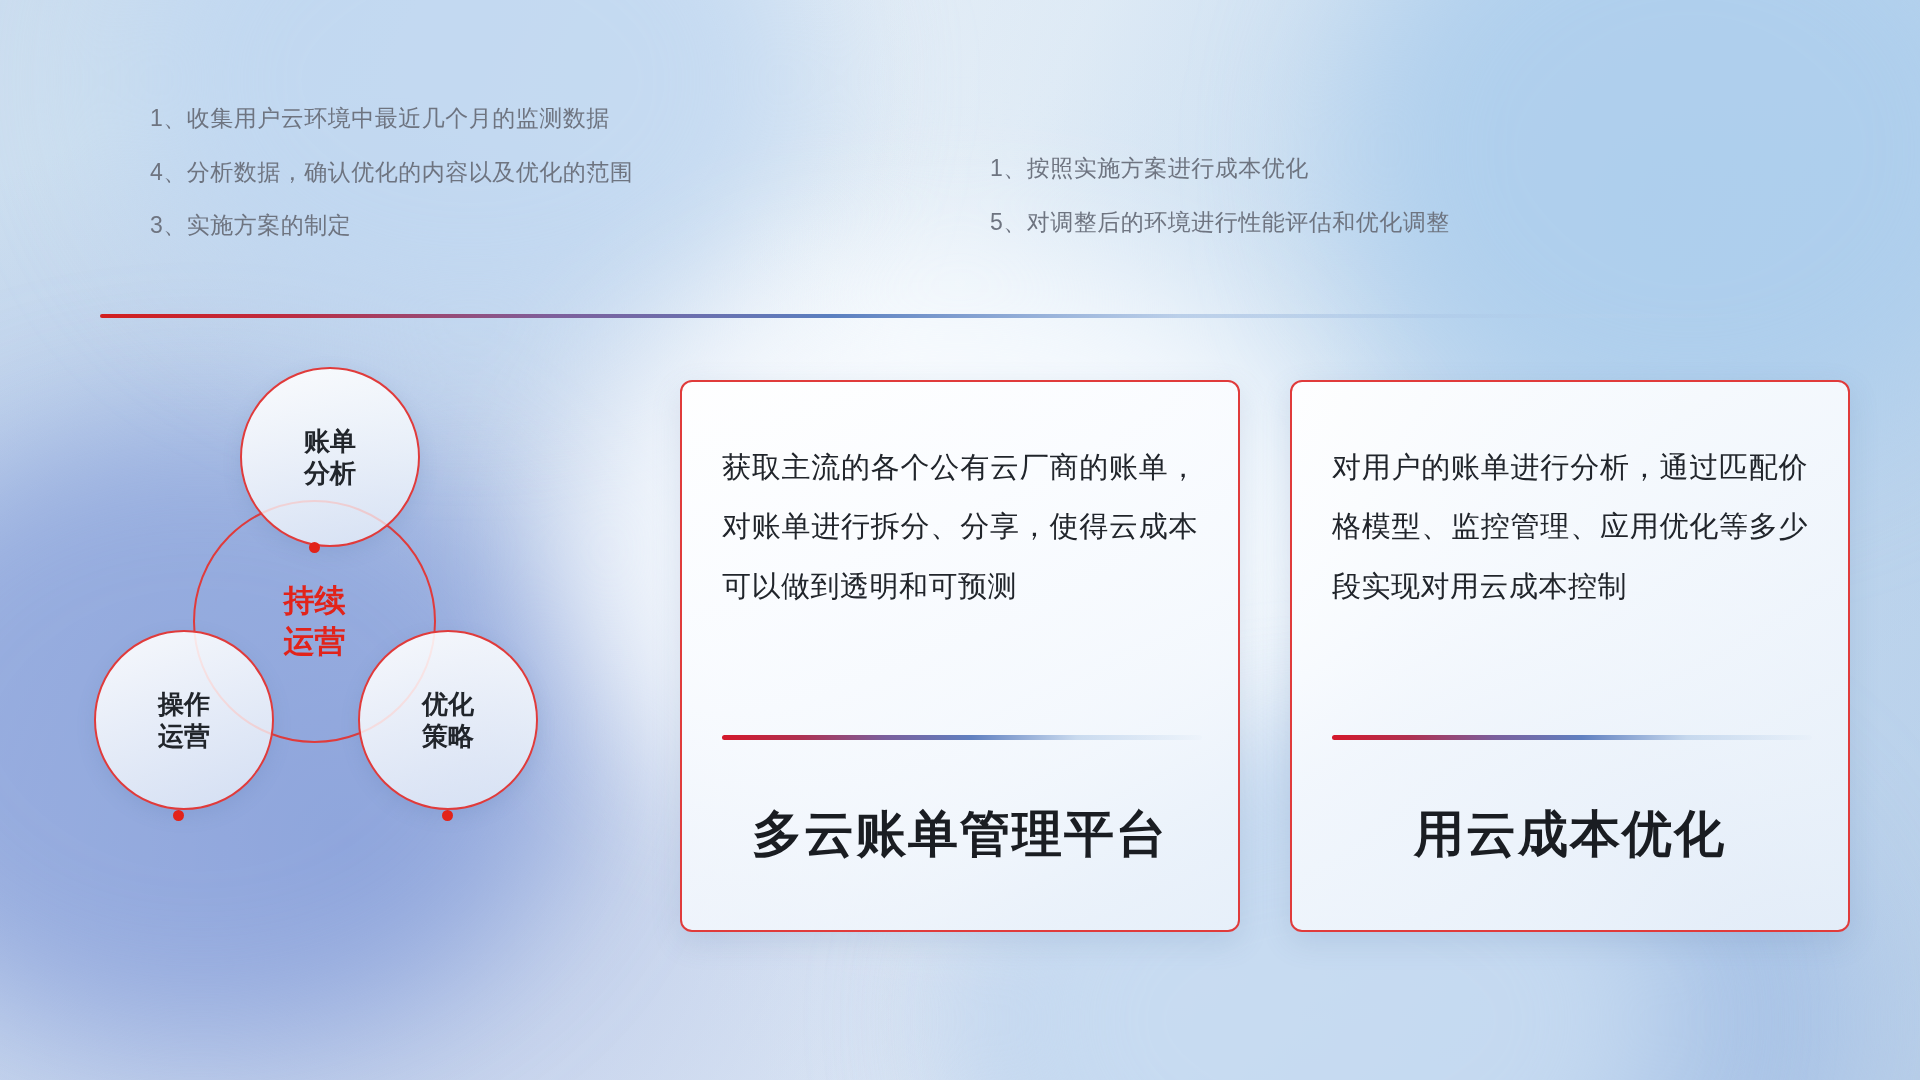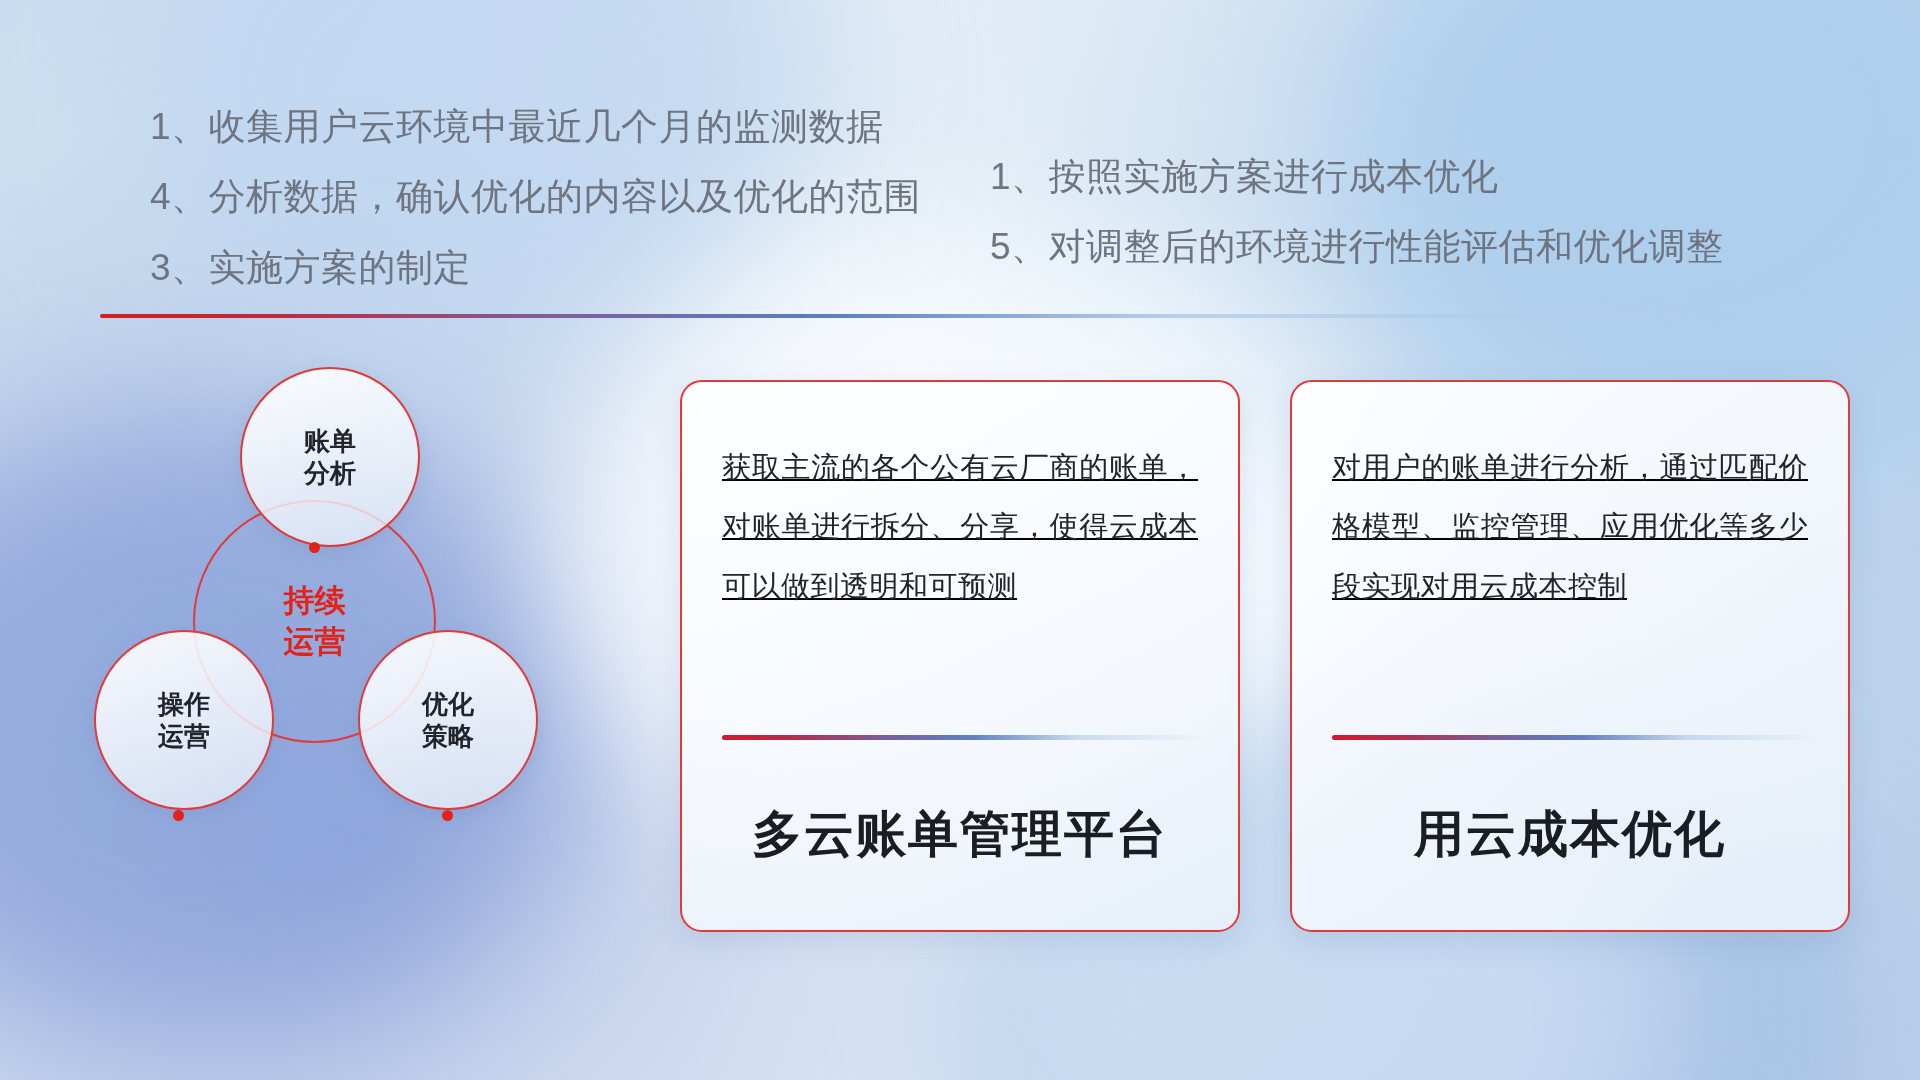--- a/index.html
+++ b/index.html
@@ -27,21 +27,21 @@
   
   .bloom { position: absolute; border-radius: 50%; filter: blur(70px); pointer-events: none; }
   .bloom.b1 { left: -180px; top: 420px; width: 760px; height: 620px; background: rgba(120,146,214,0.55); }
   .bloom.b2 { left: 120px; top: -200px; width: 700px; height: 560px; background: rgba(190,214,240,0.75); }
   .bloom.b3 { right: -120px; top: -160px; width: 700px; height: 620px; background: rgba(171,205,236,0.8); }
   .bloom.b4 { right: 60px; bottom: -260px; width: 900px; height: 640px; background: rgba(150,180,226,0.55); }
   .bloom.b5 { left: 560px; top: 240px; width: 800px; height: 620px; background: rgba(250,252,255,0.8); }
   .bloom.b6 { left: 980px; bottom: -200px; width: 700px; height: 520px; background: rgba(206,225,244,0.7); }
 
   
-  .list { position: absolute; color: #6e7480; font-size: 37px; letter-spacing: 0.5px; white-space: nowrap; }
+  .list { position: absolute; color: #6e7480; font-size: 23px; letter-spacing: 0.5px; white-space: nowrap; }
   .list-left { left: 150px; top: 105px; }
   .list-right { left: 990px; top: 155px; }
   .list-item { margin-bottom: 26px; line-height: 1.2; }
 
   
   .divider {
     position: absolute;
     left: 100px;
     top: 314px;
     width: 1740px;
@@ -102,26 +102,25 @@
   .dot.d-left { left: 73px; top: 460px; }
   .dot.d-right { left: 342px; top: 460px; }
 
   
   .card {
     position: absolute;
     top: 380px;
     width: 560px;
     height: 552px;
     border: 2px solid #e03b3b;
-    border-radius: 22px;
+    border-radius: 12px;
     box-sizing: border-box;
     background: linear-gradient(155deg, rgba(255,255,255,0.95) 0%, rgba(250,252,255,0.9) 35%, rgba(236,243,251,0.85) 100%);
     box-shadow: 0 10px 30px rgba(80,110,160,0.16);
     padding: 56px 40px 0 40px;
-    text-decoration: underline;
   }
   .card.card1 { left: 680px; }
   .card.card2 { left: 1290px; }
 
   .card-body {
     font-size: 29px;
     line-height: 2.05;
     color: #21252b;
     letter-spacing: 0.5px;
     text-align: justify;

